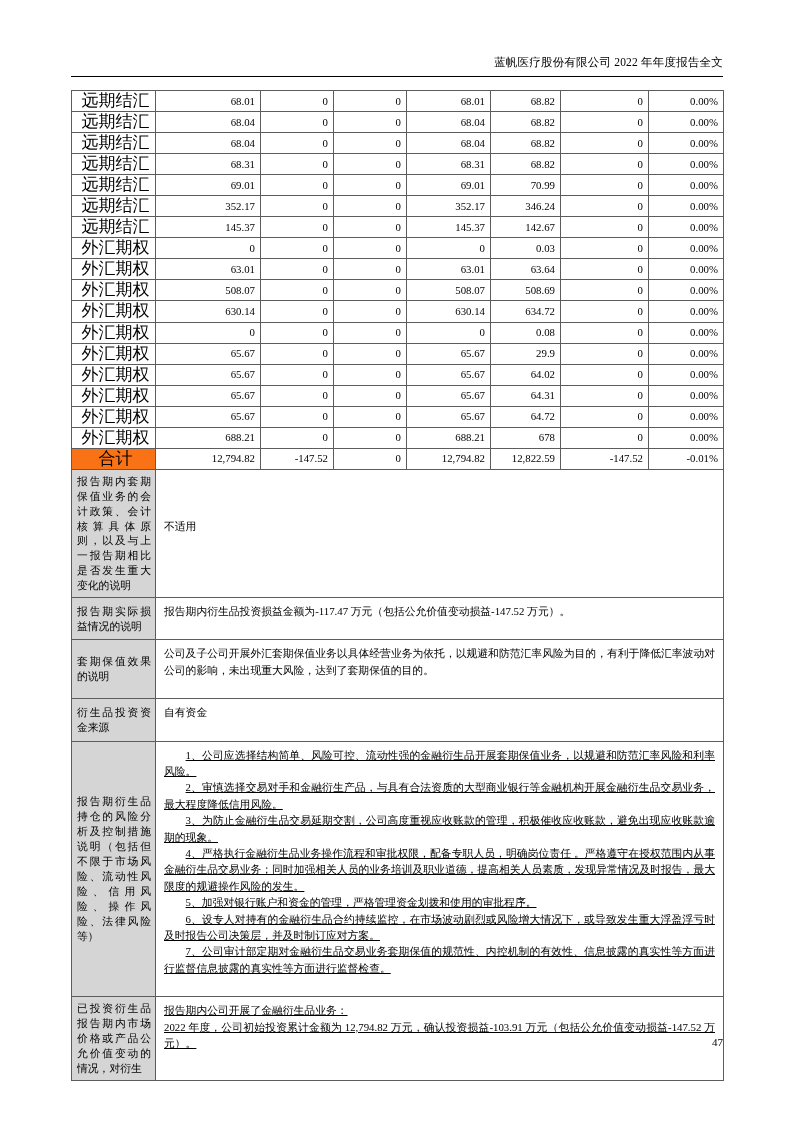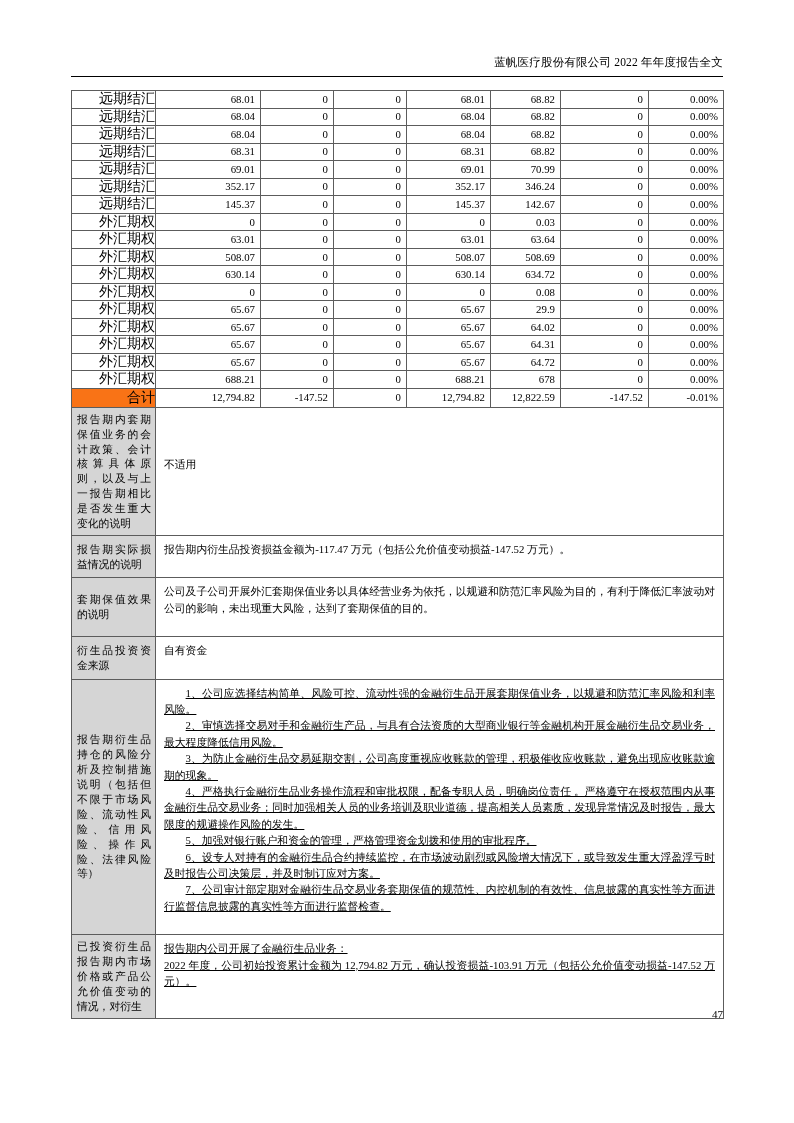--- a/index.html
+++ b/index.html
@@ -57,23 +57,23 @@
     padding: 0;
     vertical-align: middle;
     line-height: 1.18;
   }
   
   tr.data-row td {
     height: 16.2px;
   }
   td.cat {
     padding-left: 4px;
-    text-align: right;
+    text-align: center;
     white-space: nowrap;
-    font-size: 14px;
+    font-size: 17px;
   }
   td.num {
     padding-right: 5px;
     text-align: right;
     font-size: 10.8px;
   }
   
   tr.total-row td {
     height: 18px;
   }
@@ -107,21 +107,21 @@
     text-indent: 2em;
     text-decoration: underline;
   }
   .para.noind {
     text-indent: 0;
   }
   
   .page-number {
     position: absolute;
     left: 600px;
-    top: 1008px;
+    top: 1036px;
     width: 123px;
     text-align: right;
     font-size: 11px;
   }
 </style>
 </head>
 <body>
 
 <div class="page">
 

